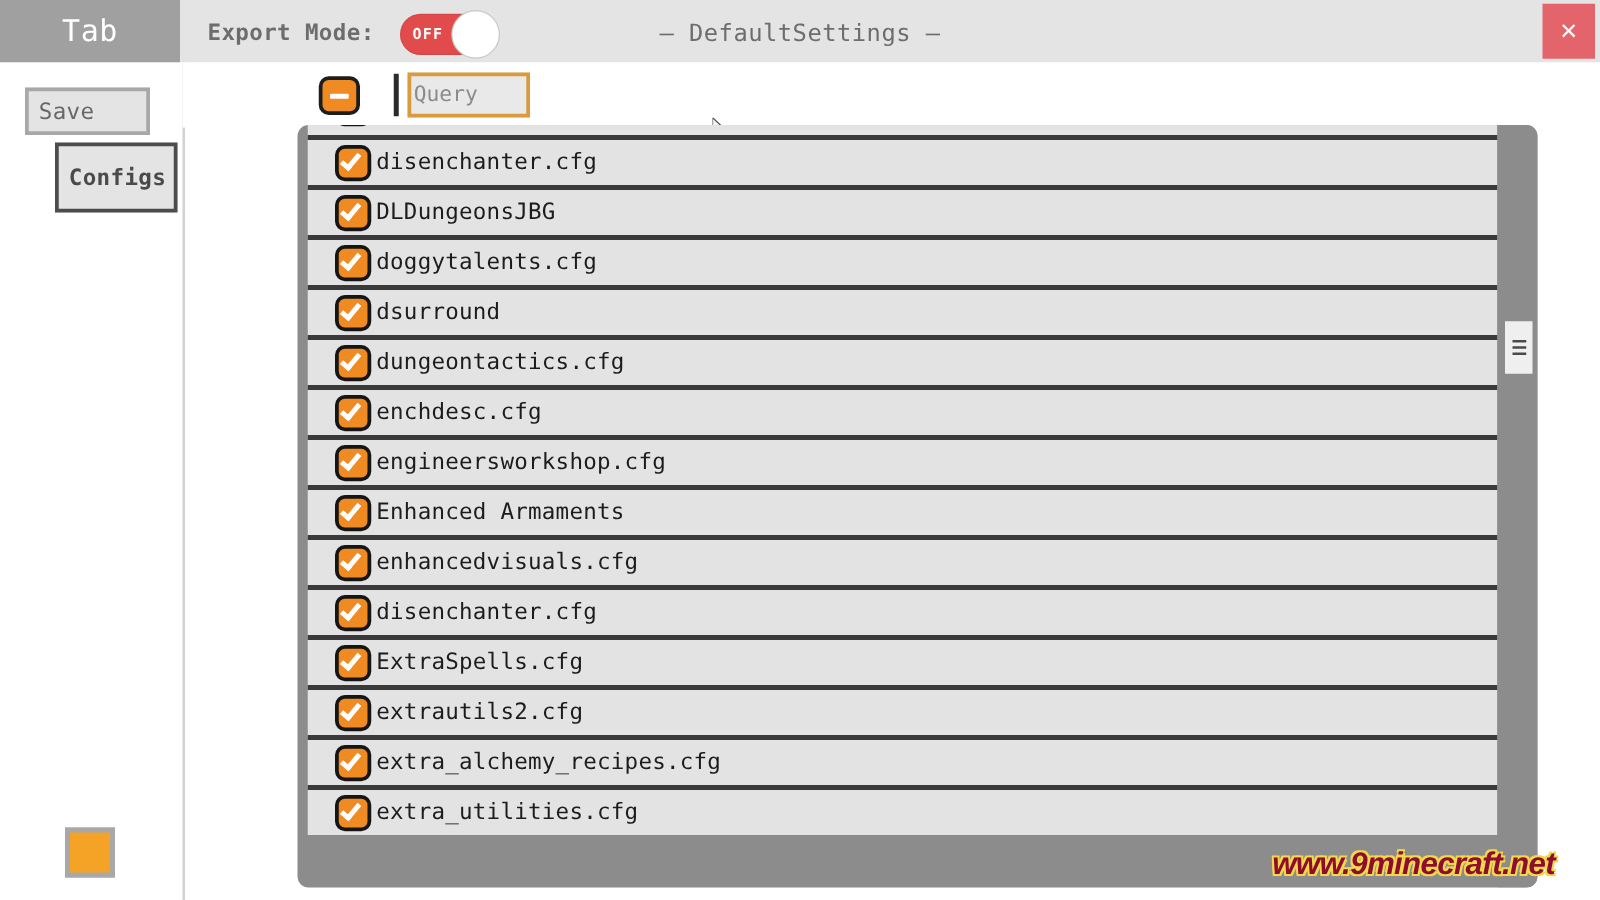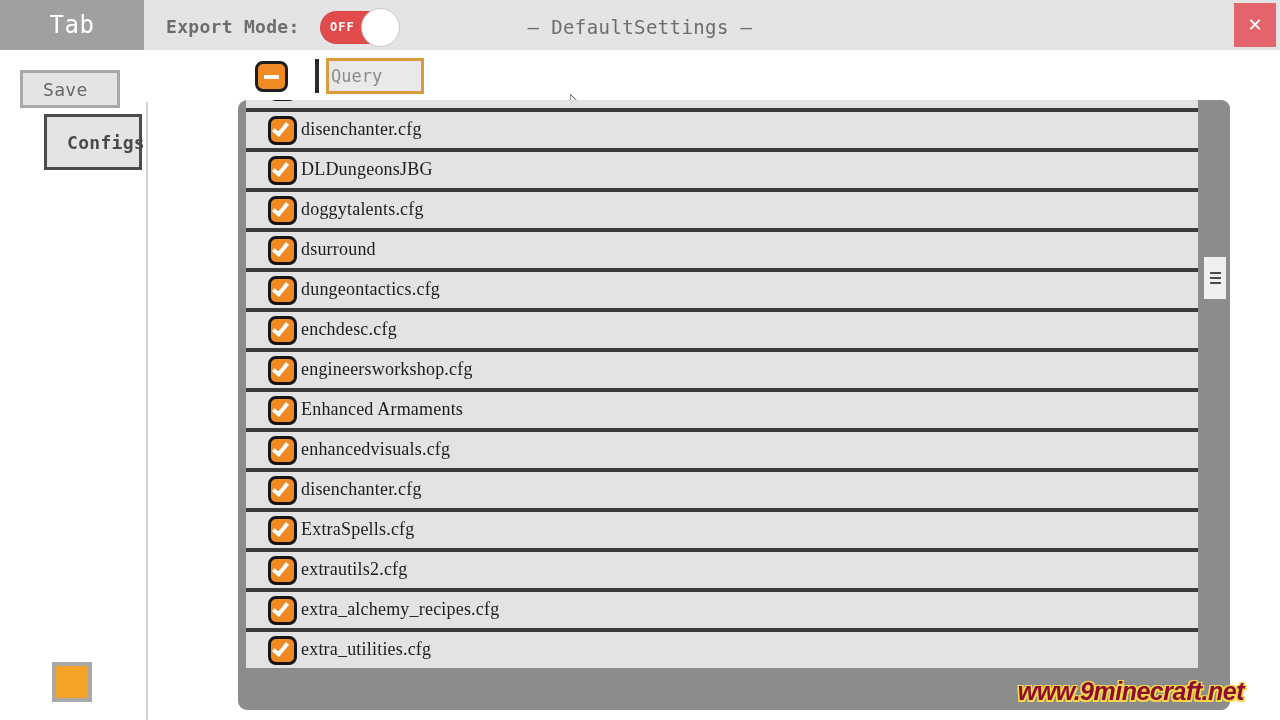--- a/index.html
+++ b/index.html
@@ -122,21 +122,21 @@
 
   .side-btn {
     position: absolute;
     background: #e4e4e4;
     border: 3px solid #a8a8a8;
     box-sizing: border-box;
     display: flex;
     align-items: center;
     color: #676767;
     font-size: 18px;
-    padding-left: 20px;
+    padding-left: 8px;
     letter-spacing: 0.3px;
   }
   .side-btn.active {
     border-color: #4c4c4c;
     color: #4a4a4a;
   }
 
   #btn-save    { left: 20px; top: 20px;  width: 100px; height: 38px; }
   #btn-configs { left: 44px; top: 64px;  width: 98px;  height: 56px; font-weight: bold; }
   #btn-about   { left: 20px; top: 108px; width: 100px; height: 38px; }
@@ -220,21 +220,20 @@
   
   .list-panel {
     position: absolute;
     left: 238px;
     top: 100px;
     width: 992px;
     height: 610px;
     background: #8c8c8c;
     border-radius: 9px;
     overflow: hidden;
-    font-family: Liberation Serif, serif;
   }
 
   .list-viewport {
     position: absolute;
     left: 8px;
     top: 0px;
     width: 952px;
     height: 610px;
     overflow: hidden;
   }

